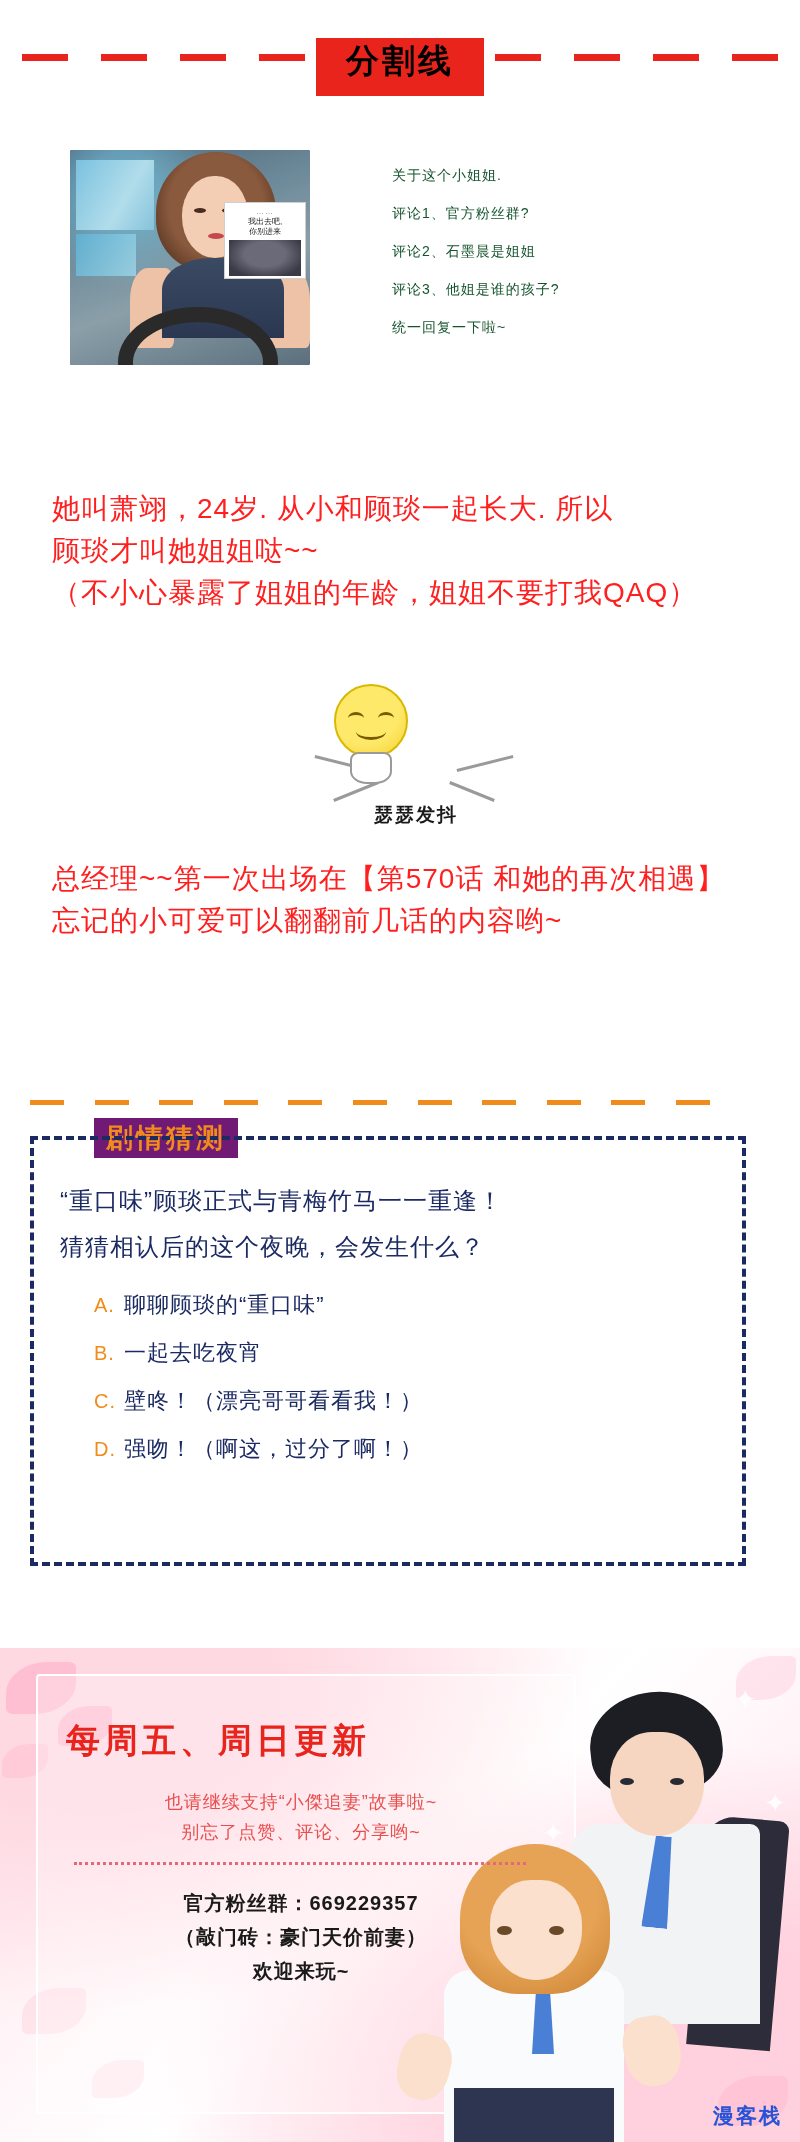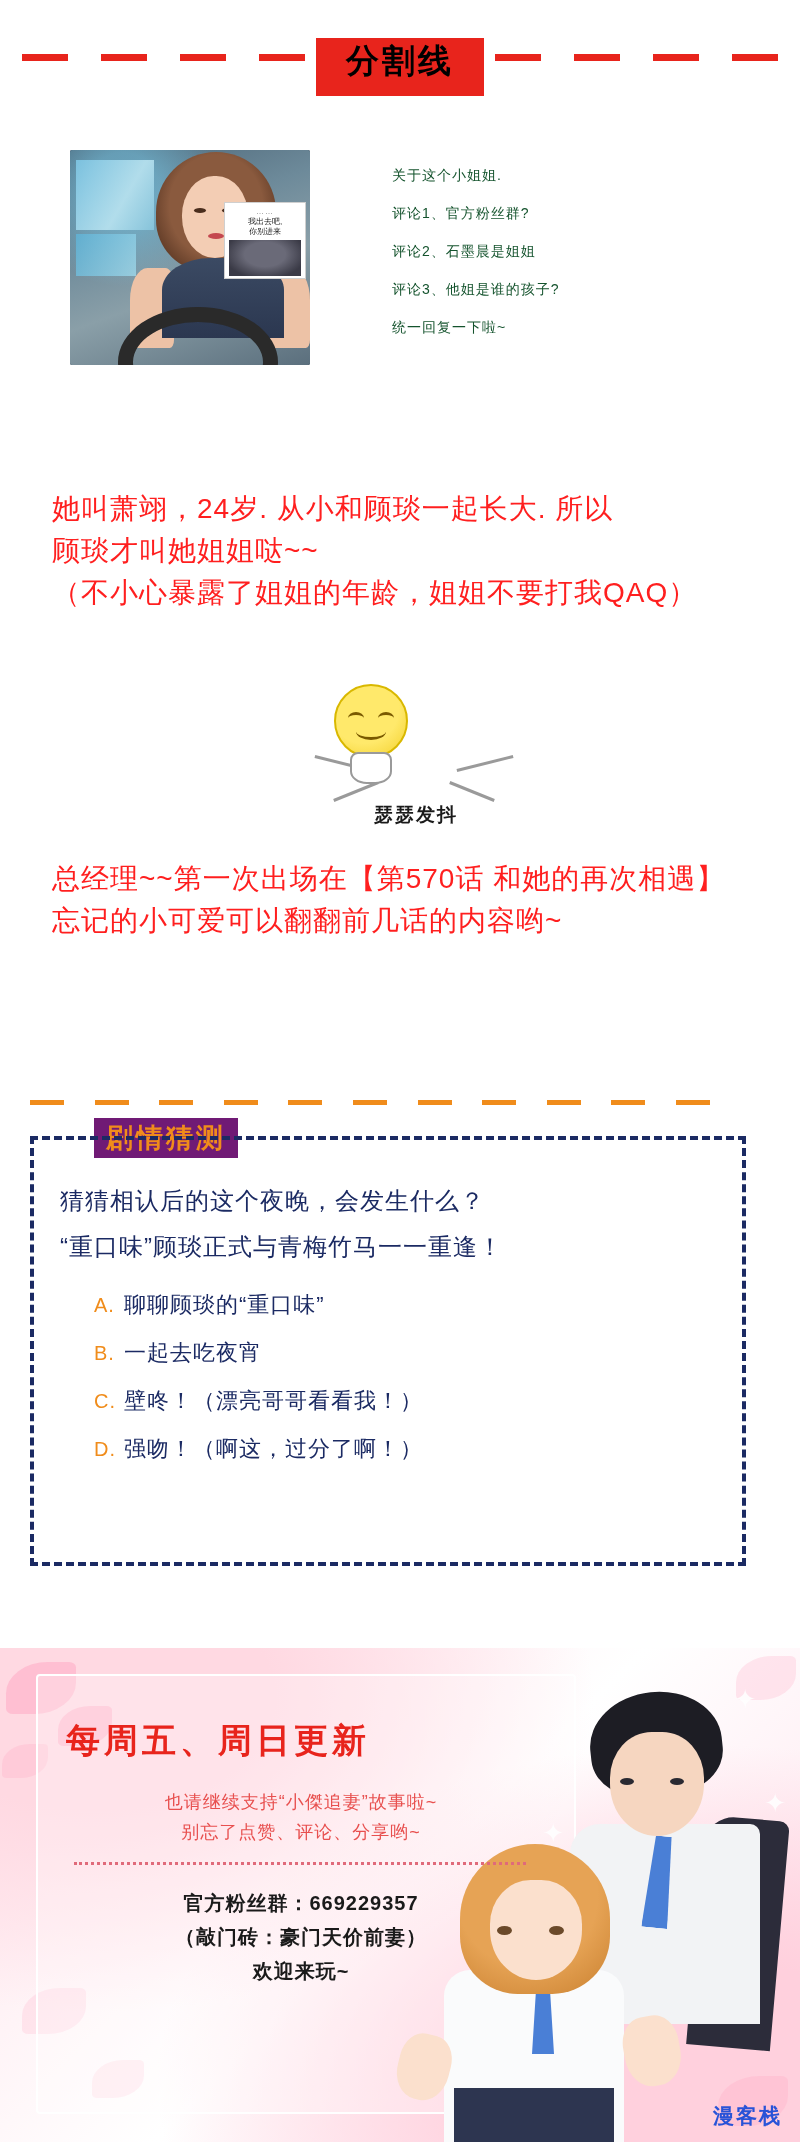--- a/index.html
+++ b/index.html
@@ -622,22 +622,22 @@
     <span class="guess-dash" style="width:34px"></span>
     <span class="guess-dash" style="width:34px"></span>
     <span class="guess-dash" style="width:34px"></span>
   </div>
   <div class="guess-title">剧情猜测</div>
 </div>
 
 <div class="guess-box"></div>
 
 <div class="guess-question">
+  <div>“重口味”顾琰正式与青梅竹马一一重逢！</div>
   <div>猜猜相认后的这个夜晚，会发生什么？</div>
-  <div>“重口味”顾琰正式与青梅竹马一一重逢！</div>
 </div>
 
 <div class="guess-options">
   <div class="guess-option">
     <span class="opt-key">A.</span>
     <span>聊聊顾琰的“重口味”</span>
   </div>
   <div class="guess-option">
     <span class="opt-key">B.</span>
     <span>一起去吃夜宵</span>

